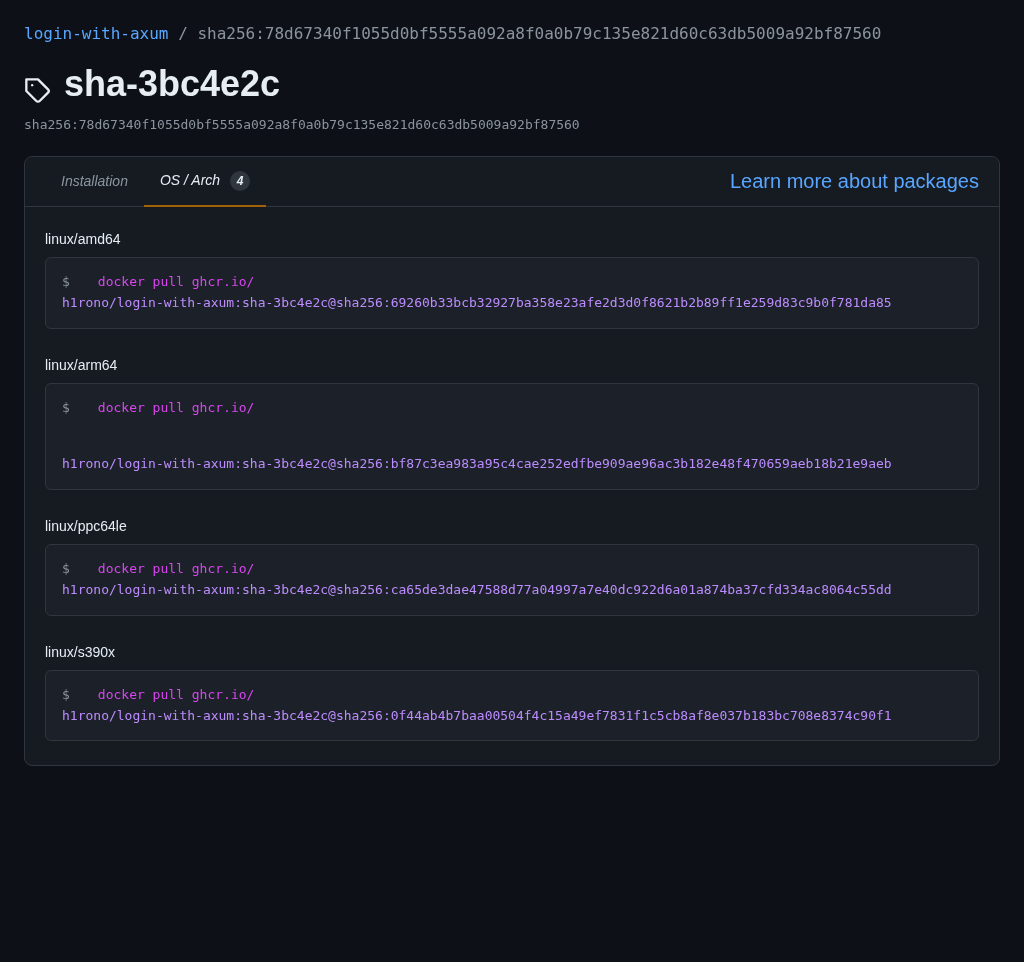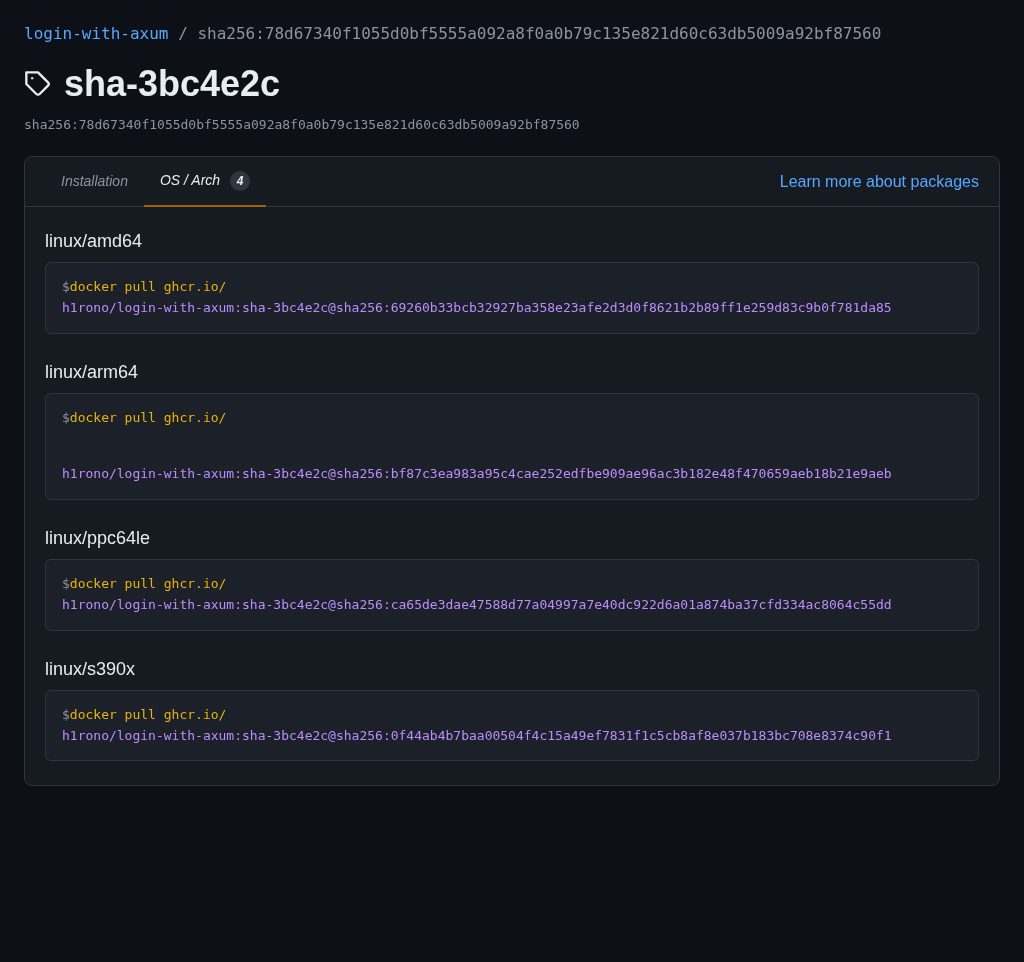--- a/index.html
+++ b/index.html
@@ -24,21 +24,21 @@
       margin-bottom: 20px;
       font-family: ui-monospace, SFMono-Regular, SF Mono, Menlo, Consolas, monospace;
     }
 
     .breadcrumb a {
       color: #58a6ff;
     }
 
     .page-title-area {
       display: flex;
-      align-items: center;
+      align-items: flex-end;
       gap: 12px;
       margin-bottom: 12px;
     }
 
     .tag-icon {
       width: 28px;
       height: 28px;
       color: #e6edf3;
       flex-shrink: 0;
     }
@@ -103,59 +103,60 @@
       font-size: 12px;
       font-weight: 600;
       min-width: 20px;
       height: 20px;
       padding: 0 6px;
       margin-left: 6px;
     }
 
     .tabs-right a {
       color: #58a6ff;
-      font-size: 16px;
+      font-size: 20px;
       font-weight: 500;
     }
 
     .tabs-body {
       padding: 24px 20px;
     }
 
     .arch-section {
       margin-bottom: 28px;
     }
 
     .arch-section:last-child {
       margin-bottom: 0;
     }
 
     .arch-label {
-      font-size: 18px;
+      font-size: 14px;
       color: #e6edf3;
       margin-bottom: 10px;
       font-weight: 400;
     }
 
     .code-block {
       background: #1c2129;
       border: 1px solid #30363d;
       border-radius: 6px;
       padding: 14px 16px;
       font-family: ui-monospace, SFMono-Regular, SF Mono, Menlo, Consolas, monospace;
       font-size: 13px;
       line-height: 1.6;
     }
 
     .code-block .prompt {
       color: #8b949e;
     }
 
     .code-block .cmd-text {
-      color: #eab308;
+      color: #d946ef;
+      margin-left: 28px;
     }
 
     .code-block .link-part {
       color: #bc8cff;
     }
 
     .code-line {
       display: flex;
       flex-wrap: wrap;
       gap: 0;

